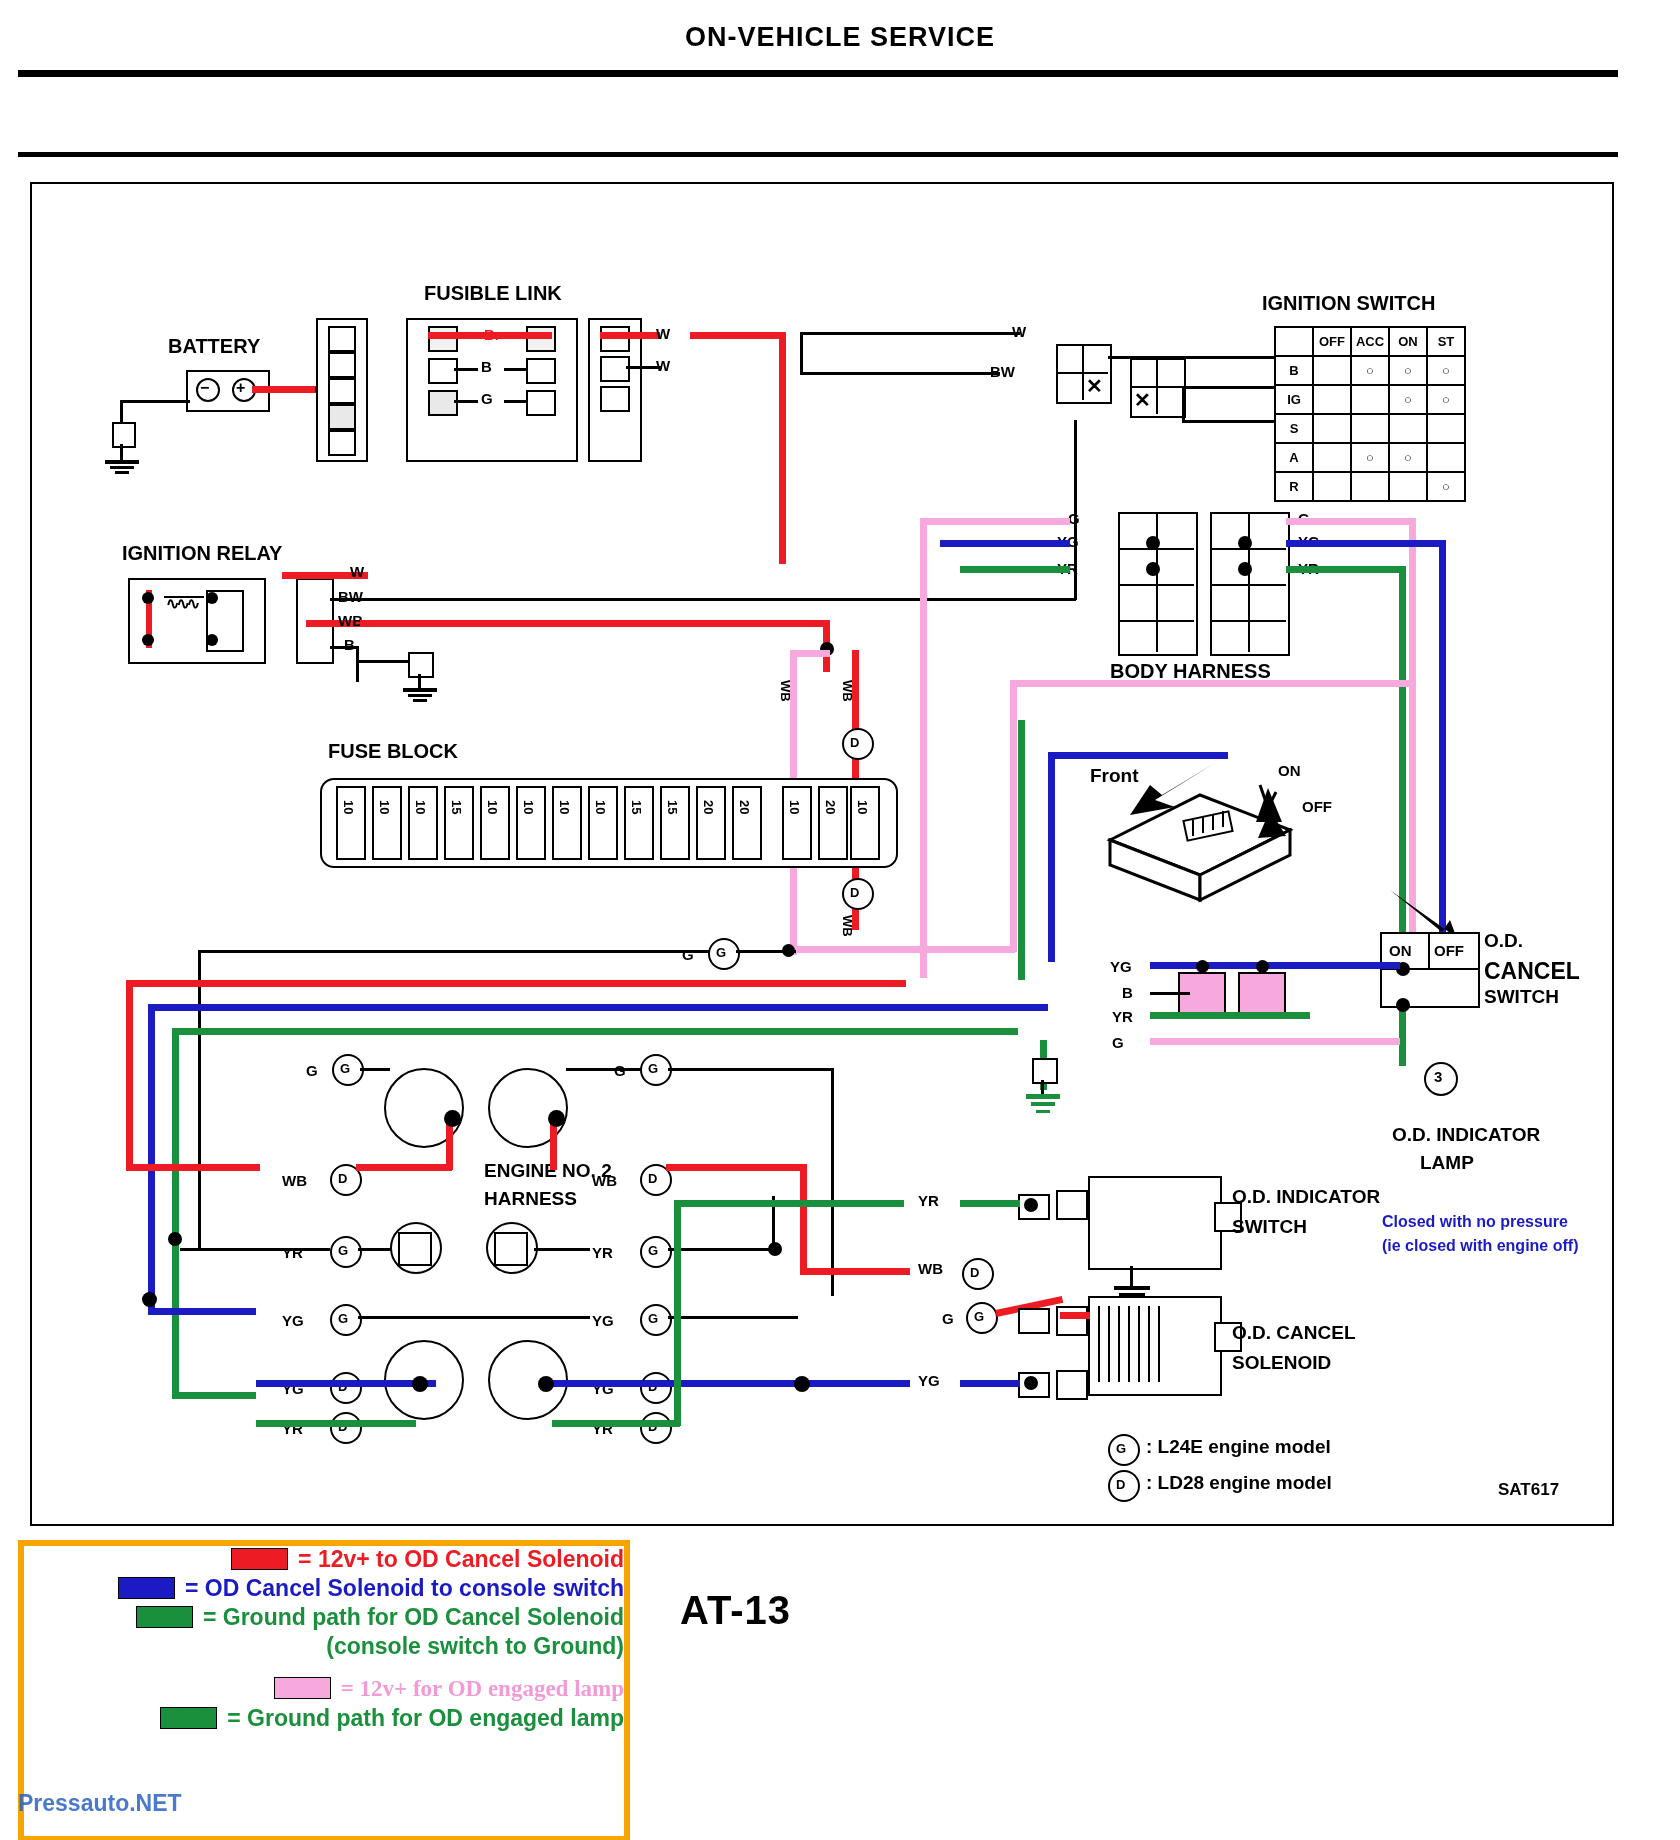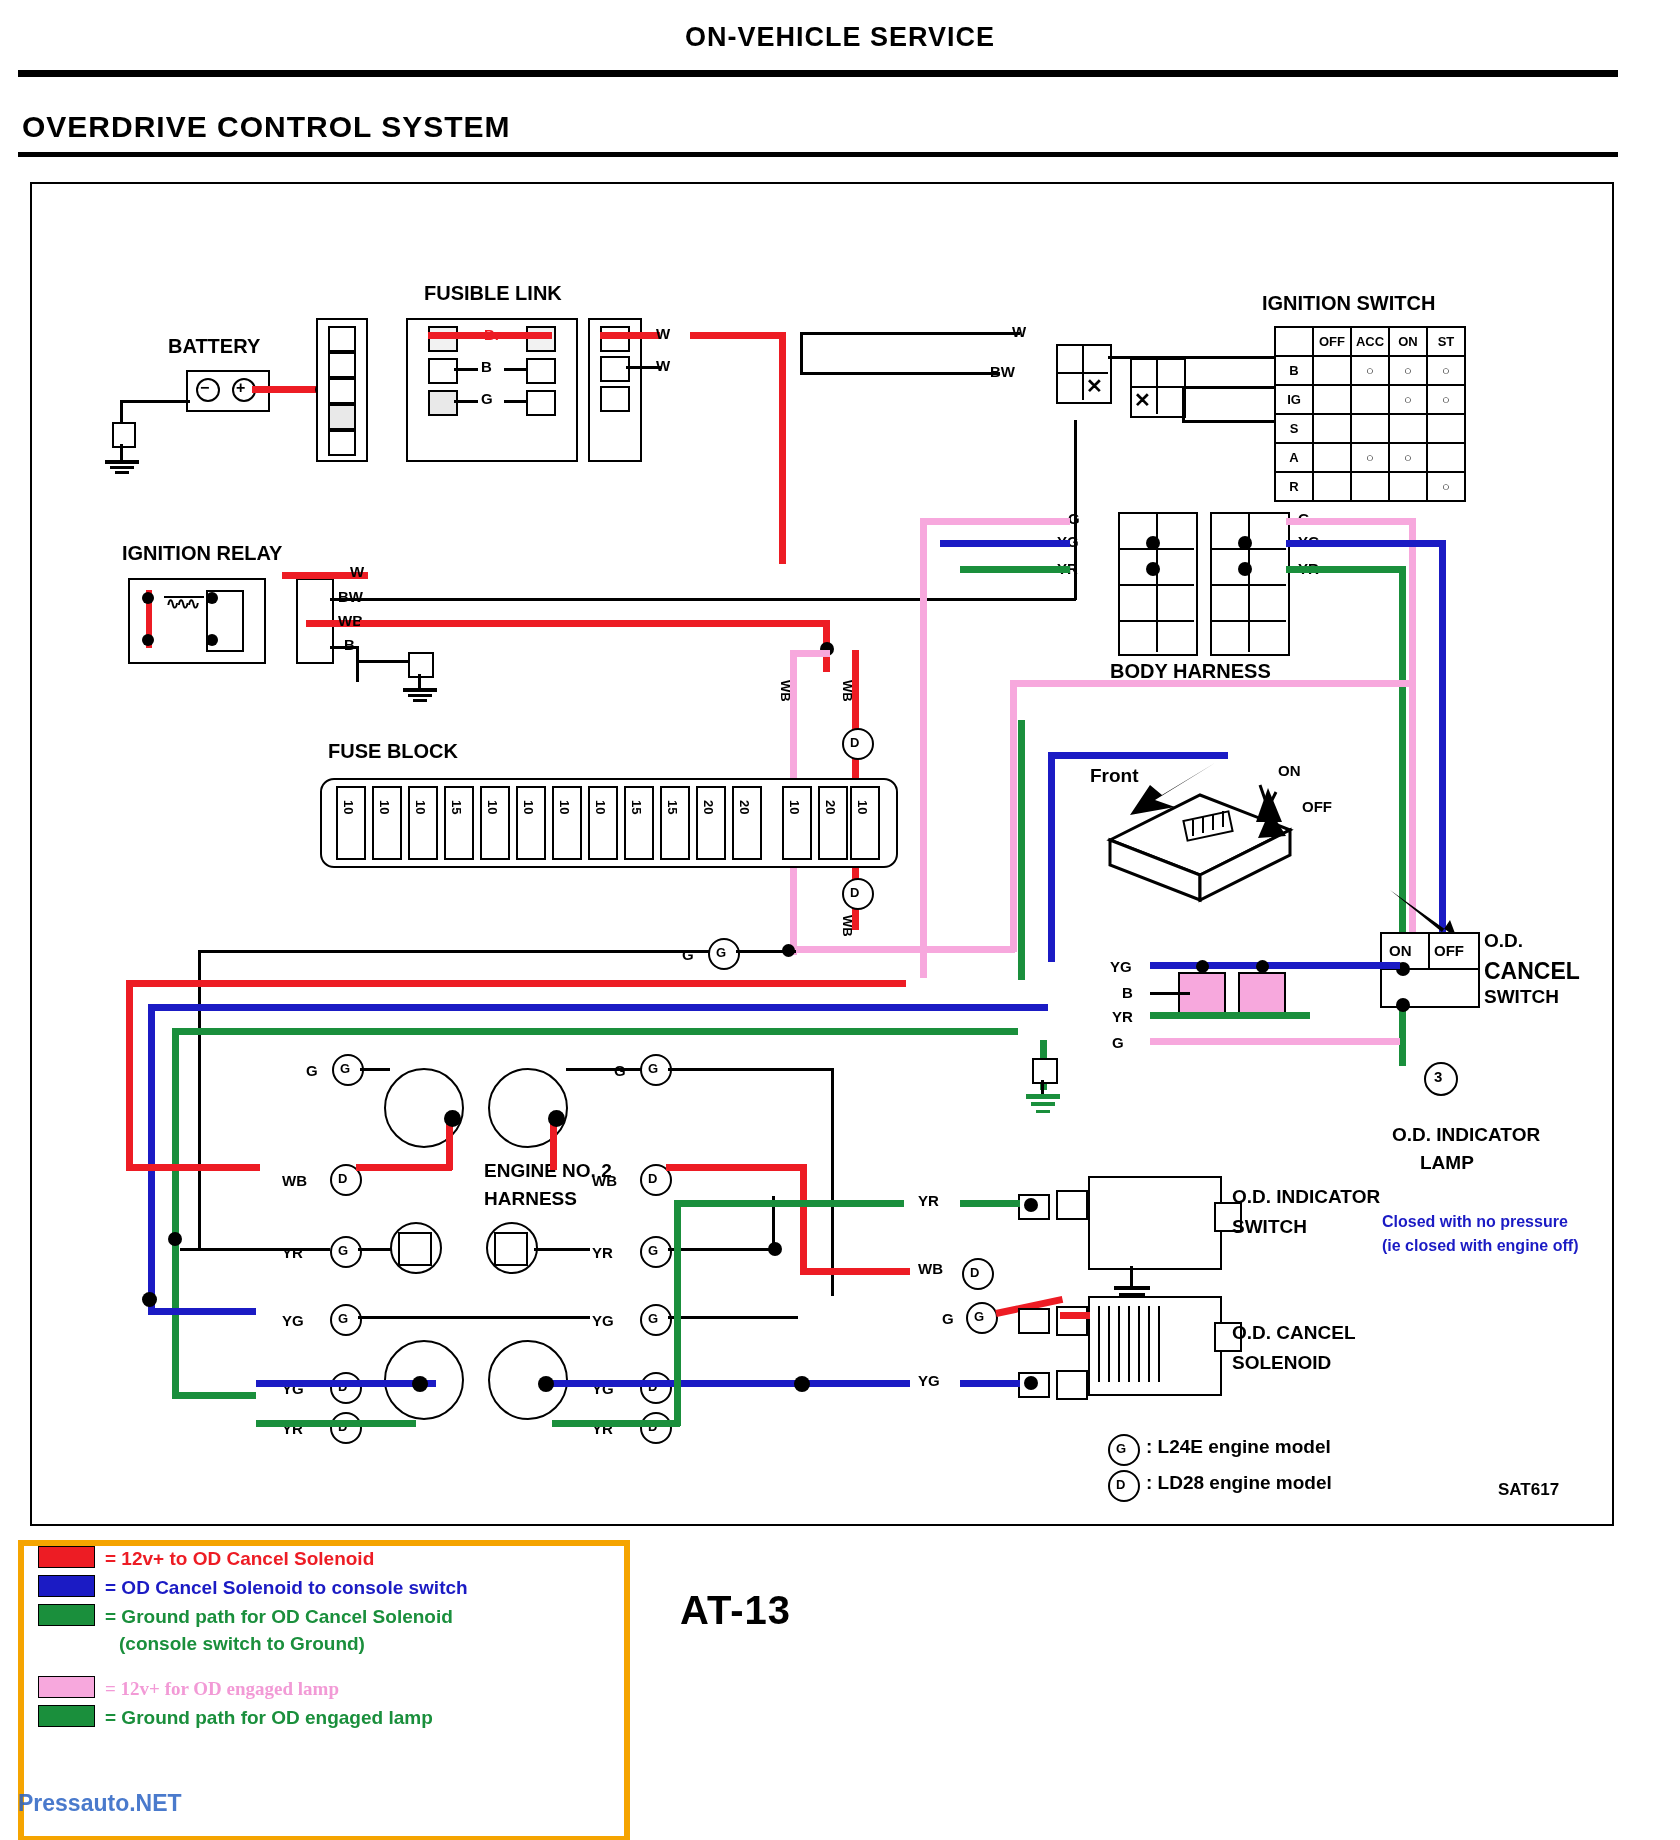--- a/index.html
+++ b/index.html
@@ -20,42 +20,41 @@
   .cell{position:absolute;border:2px solid #000;background:#fff;}
   .wire{position:absolute;background:#000;}
   .red{background:#ed1c24;}
   .blue{background:#1b1bc4;}
   .green{background:#1a8f3c;}
   .pink{background:#f7a8dd;}
   .dot{position:absolute;border-radius:50%;background:#000;}
   .circ{position:absolute;border:2.5px solid #000;border-radius:50%;background:#fff;}
   .legend{position:absolute;left:18px;top:1540px;width:600px;height:290px;border:6px solid #f5a400;background:#fff;}
   .legend h2{margin:0;padding:8px 0 2px 130px;font-size:30px;font-weight:bold;letter-spacing:1px;}
-  .lg-row{position:relative;height:29px;padding-left:14px;font-size:19px;font-weight:bold;}
+  .lg-row{position:relative;height:29px;padding-left:14px;font-size:23px;font-weight:bold;text-align:right;}
   .sw{display:inline-block;width:55px;height:20px;vertical-align:-3px;margin-right:10px;border:1px solid #000;}
   .at13{position:absolute;left:680px;top:1588px;font-size:40px;font-weight:bold;letter-spacing:1px;}
   .sat{position:absolute;left:1498px;top:1480px;font-size:17px;font-weight:bold;}
   .wm{position:absolute;left:18px;top:1790px;font-size:23px;font-weight:bold;color:#2b63c4;opacity:.85;}
   .redtxt{color:#ed1c24;}
   .bluetxt{color:#1b1bc4;}
   .greentxt{color:#1a8f3c;}
   .pinktxt{color:#f29ad6;}
   .noteblue{position:absolute;font-size:16px;font-weight:bold;color:#1b1bc4;line-height:1.25;}
   table.ign{position:absolute;border-collapse:collapse;}
   table.ign td{border:2px solid #000;width:34px;height:25px;text-align:center;font-size:13px;font-weight:bold;}
   .fuse{position:absolute;border:2px solid #000;background:#fff;}
 </style>
 </head>
 <body>
 
 <div class="page">
 
   <div class="hdr-title">ON-VEHICLE SERVICE</div>
   <div class="hdr-rule"></div>
-  <div class="sec-title">OVERDRIVE CONTROL SYSTEM</div>
   <div class="sec-rule"></div>
 
   <div class="outer-box"></div>
 
   <div class="lbl-b" style="left:168px;top:335px;">BATTERY</div>
   <div class="box" style="left:186px;top:370px;width:80px;height:38px;"></div>
   <div class="circ" style="left:196px;top:378px;width:20px;height:20px;"></div>
   <div class="lbl" style="left:200px;top:379px;font-size:16px;">−</div>
   <div class="circ" style="left:232px;top:378px;width:20px;height:20px;"></div>
   <div class="lbl" style="left:236px;top:379px;font-size:16px;">+</div>

